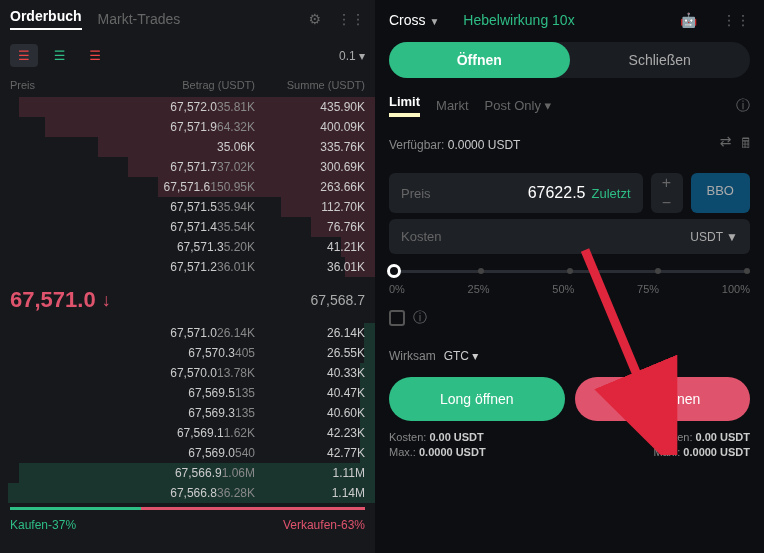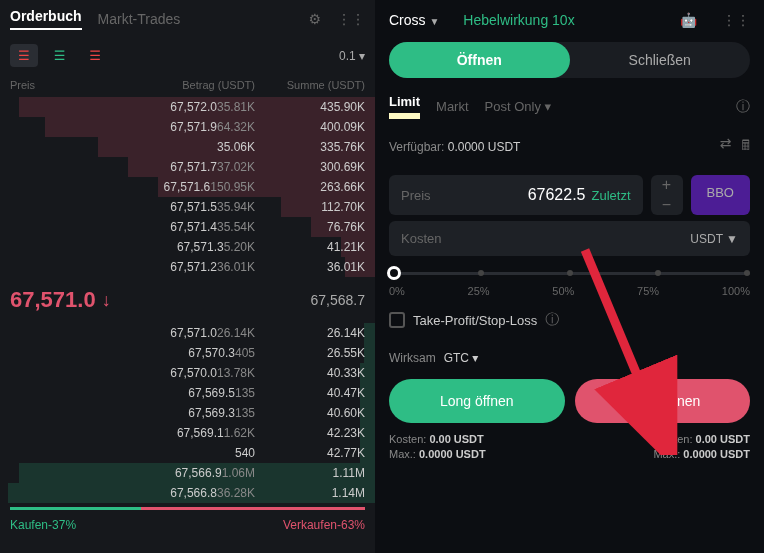--- a/index.html
+++ b/index.html
@@ -45,33 +45,33 @@
 .r-top{display:flex;align-items:center;gap:24px;padding:4px 0}
 .r-top .mode{color:#fff;font-size:14px;cursor:pointer}
 .r-top .lev{color:#2ebd85;font-size:14px;cursor:pointer}
 .r-top .caret{font-size:10px;color:#aaa}
 .toggle{display:flex;background:#1a1d22;border-radius:20px;margin:10px 0}
 .toggle div{flex:1;text-align:center;padding:10px;font-size:14px;cursor:pointer;border-radius:20px}
 .toggle .open{background:#2ebd85;color:#fff;font-weight:600}
 .toggle .close{color:#aaa}
 .order-types{display:flex;gap:16px;padding:6px 0;align-items:center}
 .ot{color:#666;cursor:pointer;font-size:13px}
-.ot.active{color:#fff;border-bottom:6px solid #fef9c3;padding-bottom:4px;font-weight:600}
+.ot.active{color:#fff;border-bottom:4px solid #fef9c3;padding-bottom:4px;font-weight:600}
 .avail{padding:10px 0;color:#888;font-size:12px;display:flex;align-items:center}
 .avail .val{color:#ccc}
 .avail .icons{margin-left:auto;display:flex;gap:10px}
 .input-row{display:flex;gap:8px;margin:6px 0}
 .inp{background:#1e2126;border-radius:6px;padding:10px 12px;display:flex;align-items:center;flex:1}
 .inp .lbl{color:#666;font-size:13px}
 .inp .val{flex:1;text-align:right;color:#fff;font-size:16px}
 .inp .suffix{color:#2ebd85;margin-left:6px;font-size:13px;cursor:pointer}
 .inp .suffix2{color:#aaa;margin-left:16px}
 .stepper{display:flex;flex-direction:column;background:#1e2126;border-radius:6px;width:32px;justify-content:center}
 .stepper div{text-align:center;color:#666;cursor:pointer;font-size:16px;line-height:20px}
-.bbo{background:#4c1d95;border-radius:6px;padding:10px 16px;color:#aaa;font-size:13px;cursor:pointer}
+.bbo{background:#0c4a6e;border-radius:6px;padding:10px 16px;color:#aaa;font-size:13px;cursor:pointer}
 .slider-row{position:relative;margin:16px 0 6px}
 .slider-track{height:3px;background:#2a2d33;border-radius:2px;position:relative}
 .slider-thumb{width:14px;height:14px;border:3px solid #fff;border-radius:50%;background:#0c0e12;position:absolute;top:-6px;left:-2px}
 .slider-dots{display:flex;justify-content:space-between;position:absolute;top:-2px;width:100%}
 .slider-dots span{width:6px;height:6px;background:#444;border-radius:50%}
 .slider-labels{display:flex;justify-content:space-between;margin-top:10px;font-size:11px;color:#666}
 .tp-row{display:flex;align-items:center;gap:8px;margin:14px 0 8px}
 .checkbox{width:16px;height:16px;border:2px solid #555;border-radius:3px}
 .tp-row .lbl{color:#ccc;font-size:13px}
 .effective{display:flex;align-items:center;gap:8px;margin:22px 0 14px;font-size:12px}
@@ -201,20 +201,21 @@
           <div>40.60K</div>
         </div>
         <div class="ob-row bid">
           <div class="bar" style="width:4%"></div>
           <div>67,569.1</div>
           <div>1.62K</div>
           <div>42.23K</div>
         </div>
         <div class="ob-row bid">
           <div class="bar" style="width:4%"></div>
+          <div>67,569.0</div>
           <div>540</div>
           <div>42.77K</div>
         </div>
         <div class="ob-row bid">
           <div class="bar" style="width:95%"></div>
           <div>67,566.9</div>
           <div>1.06M</div>
           <div>1.11M</div>
         </div>
         <div class="ob-row bid">
@@ -293,21 +294,20 @@
     </div>
     <div class="slider-labels">
       <span>0%</span>
       <span>25%</span>
       <span>50%</span>
       <span>75%</span>
       <span>100%</span>
     </div>
     <div class="tp-row">
       <div class="checkbox"></div>
-      <span class="lbl">Take-Profit/Stop-Loss</span>
       <span class="icon-btn">ⓘ</span>
     </div>
     <div class="effective">
       <span>Wirksam</span>
       <span class="v"><span>GTC</span> ▾</span>
     </div>
     <div class="action-row">
       <div class="action-btn long">Long öffnen</div>
       <div class="action-btn short">Short öffnen</div>
     </div>

